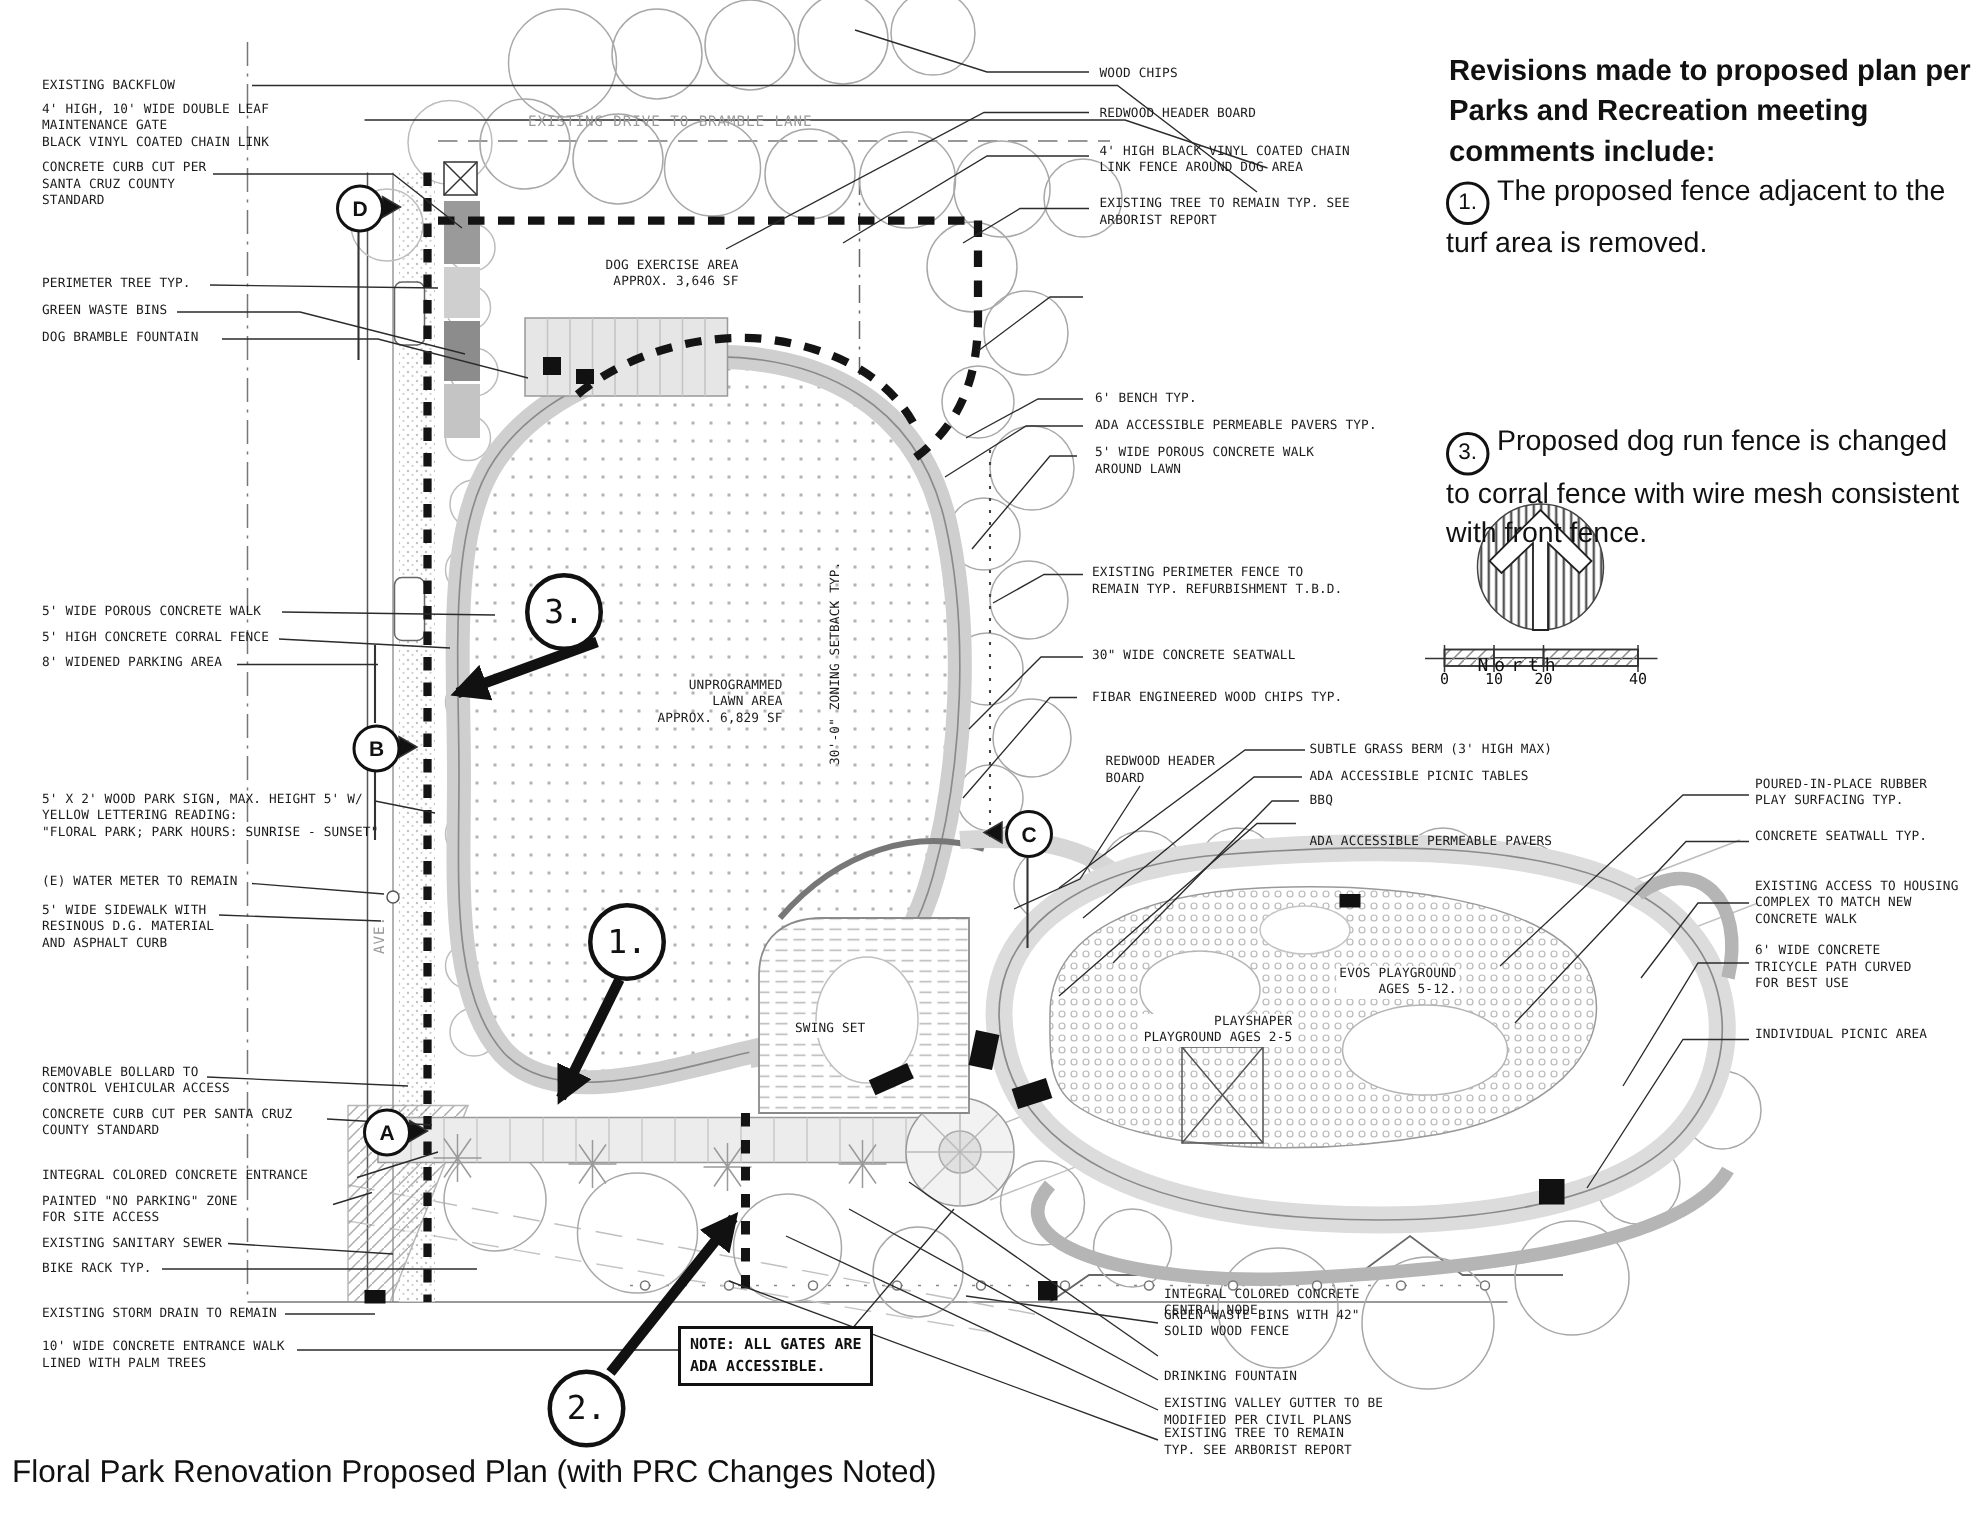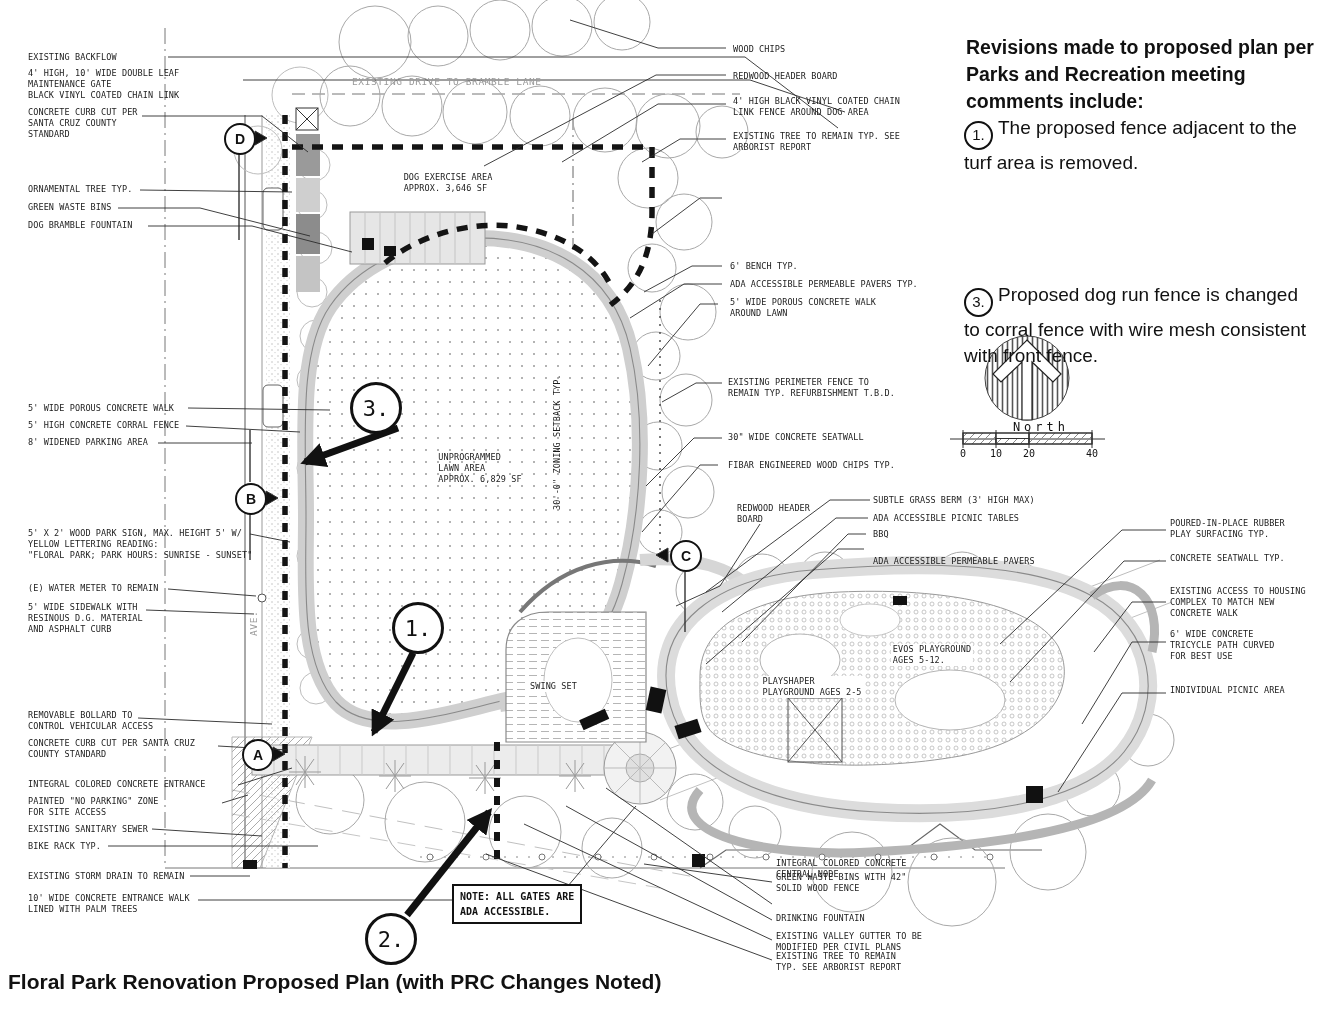--- a/index.html
+++ b/index.html
@@ -2,42 +2,42 @@
 <html><head>
 <meta charset="utf-8">
 <style>
   html,body{margin:0;padding:0;background:#fff;}
   #stage{position:relative;width:1320px;height:1020px;background:#fff;overflow:hidden;
          font-family:"Liberation Sans",sans-serif;}
   svg.plan{position:absolute;left:0;top:0;}
   .cl{position:absolute;font-family:"DejaVu Sans Mono",monospace;font-size:8.5px;line-height:1.28;
       letter-spacing:.1px;color:#1b1b1b;white-space:pre-line;}
   .cl.gray{color:#9b9b9b;font-size:9.5px;letter-spacing:.6px;}
-  .cl.ctr{text-align:left;transform:translateX(-50%);}
+  .cl.ctr{text-align:right;transform:translateX(-50%);}
   .cl.wbg{background:#fff;padding:0 2px;}
   .cl.vert{transform:rotate(-90deg);transform-origin:0 0;white-space:nowrap;}
   .notebox{position:absolute;border:2px solid #111;background:#fff;padding:3px 6px;
            font-family:"DejaVu Sans Mono",monospace;font-size:10px;line-height:1.5;font-weight:600;
            color:#111;white-space:pre-line;}
   .pmarker{position:absolute;width:28px;height:28px;border:2.5px solid #111;border-radius:50%;
            background:#fff;display:flex;align-items:center;justify-content:center;
            font-weight:bold;font-size:14px;color:#111;z-index:5;}
   .badge{position:absolute;width:46px;height:46px;border:3.5px solid #111;border-radius:50%;
          background:#fff;display:flex;align-items:center;justify-content:center;
          font-family:"DejaVu Sans Mono",monospace;font-size:22px;color:#111;z-index:6;}
   .rev-head{position:absolute;left:966px;top:34px;width:352px;font-size:19.5px;line-height:1.38;
             font-weight:bold;color:#111;}
   .rev-item{position:absolute;width:354px;font-size:19px;line-height:1.36;color:#111;}
   .rev-circle{display:inline-flex;width:25px;height:25px;border:2px solid #111;border-radius:50%;
               align-items:center;justify-content:center;font-size:15px;margin-right:5px;
               vertical-align:-6px;flex:0 0 auto;}
-  .north-label{position:absolute;left:985px;top:420px;width:84px;text-align:right;
+  .north-label{position:absolute;left:985px;top:436px;width:84px;text-align:left;
                font-family:"DejaVu Sans Mono",monospace;font-size:12px;letter-spacing:4px;color:#111;}
   .scale-num{position:absolute;top:448px;font-family:"DejaVu Sans Mono",monospace;font-size:10px;color:#111;}
-  .title{position:absolute;left:8px;top:970px;font-size:21px;font-weight:bold;color:#111;}
+  .title{position:absolute;left:8px;top:970px;font-size:21px;font-weight:normal;color:#111;}
 </style>
 </head>
 <body>
 
 <div id="stage">
 
   <svg class="plan" width="1320" height="1020" viewBox="0 0 1320 1020">
     <defs>
       <pattern id="lawnDots" width="12" height="12" patternUnits="userSpaceOnUse">
         <rect width="12" height="12" fill="#fff"></rect>
@@ -316,21 +316,21 @@
     </g>
   </svg>
 
   <div class="cl" style="left:28px;top:52px">EXISTING BACKFLOW</div>
   <div class="cl" style="left:28px;top:68px">4' HIGH, 10' WIDE DOUBLE LEAF
 MAINTENANCE GATE
 BLACK VINYL COATED CHAIN LINK</div>
   <div class="cl" style="left:28px;top:107px">CONCRETE CURB CUT PER
 SANTA CRUZ COUNTY
 STANDARD</div>
-  <div class="cl" style="left:28px;top:184px">ORNAMENTAL TREE TYP.</div>
+  <div class="cl" style="left:28px;top:184px">PERIMETER TREE TYP.</div>
   <div class="cl" style="left:28px;top:202px">GREEN WASTE BINS</div>
   <div class="cl" style="left:28px;top:220px">DOG BRAMBLE FOUNTAIN</div>
   <div class="cl" style="left:28px;top:403px">5' WIDE POROUS CONCRETE WALK</div>
   <div class="cl" style="left:28px;top:420px">5' HIGH CONCRETE CORRAL FENCE</div>
   <div class="cl" style="left:28px;top:437px">8' WIDENED PARKING AREA</div>
   <div class="cl" style="left:28px;top:528px">5' X 2' WOOD PARK SIGN, MAX. HEIGHT 5' W/
 YELLOW LETTERING READING:
 "FLORAL PARK; PARK HOURS: SUNRISE - SUNSET"</div>
   <div class="cl" style="left:28px;top:583px">(E) WATER METER TO REMAIN</div>
   <div class="cl" style="left:28px;top:602px">5' WIDE SIDEWALK WITH

